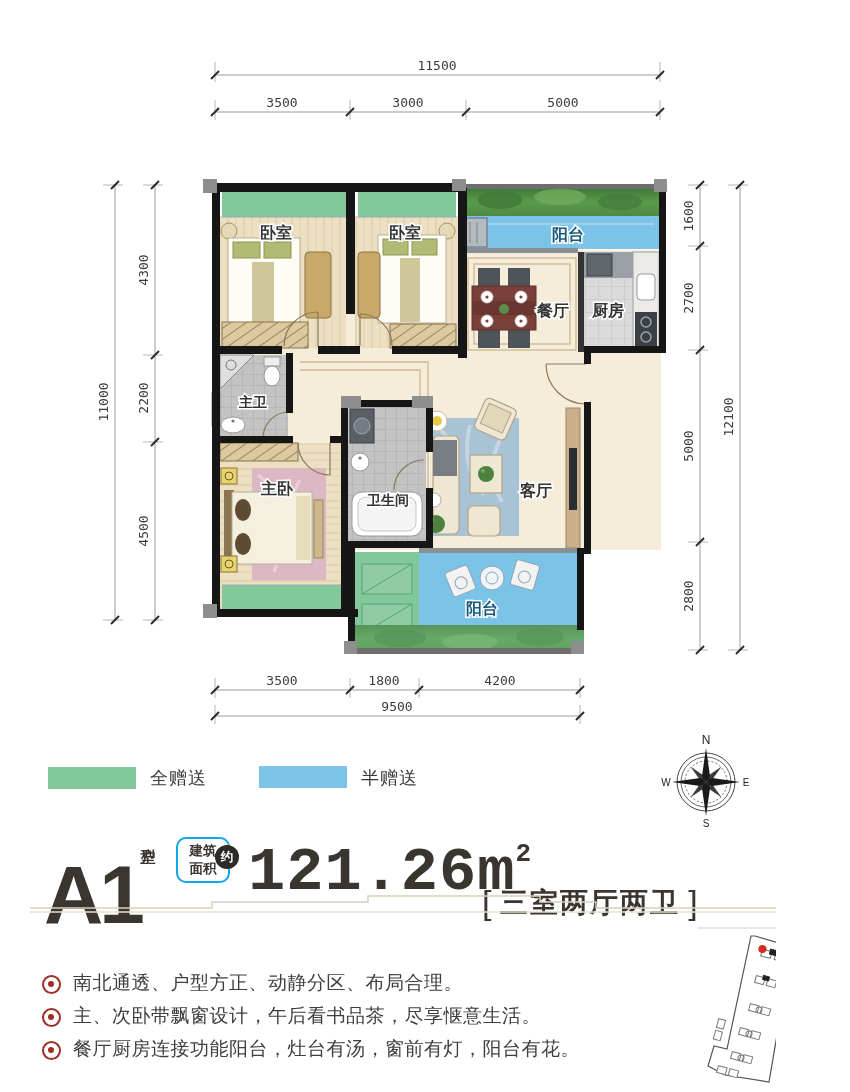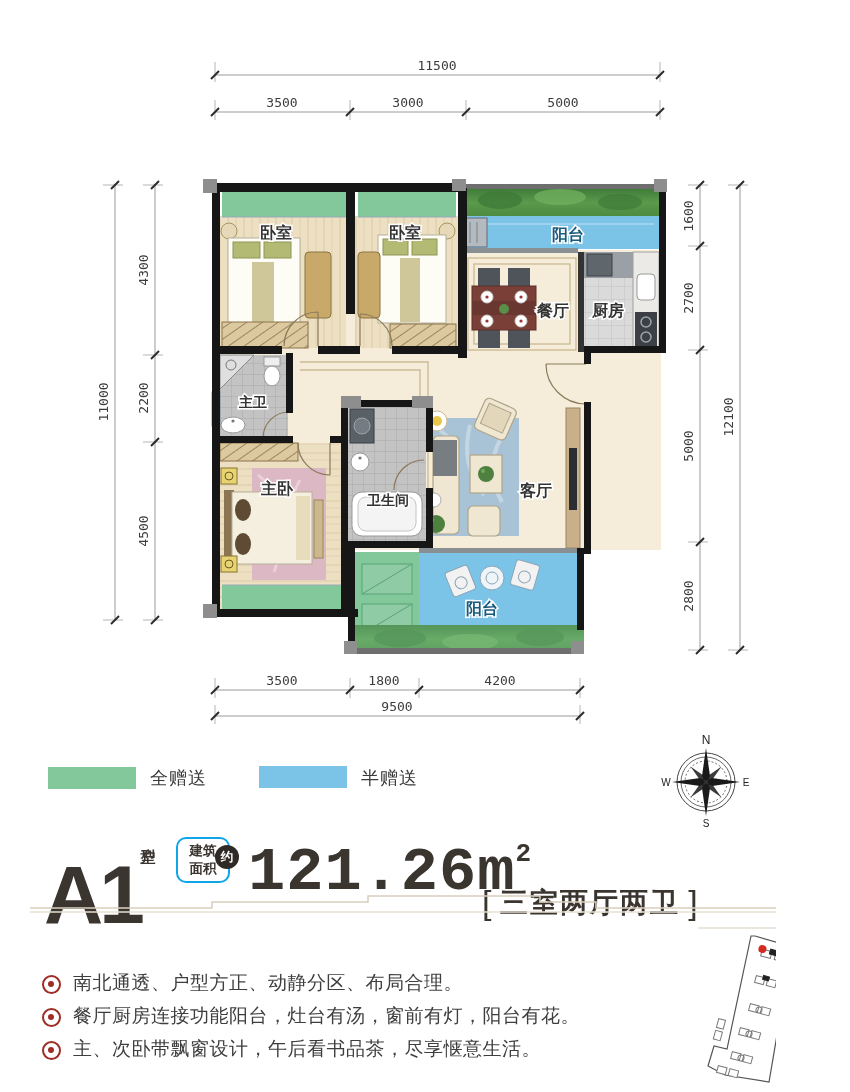--- a/index.html
+++ b/index.html
@@ -446,25 +446,25 @@
     <line x1="30" y1="22" x2="822" y2="22" stroke="#e7dfd0" stroke-width="1.5"></line>
   </svg>
 
   <ul class="abs features" style="left:42px;top:948px;width:620px;margin-top:24px;">
     <li>
         <span class="bullet"></span>
         <span class="ftxt">南北通透、户型方正、动静分区、布局合理。</span>
       </li>
     <li>
         <span class="bullet"></span>
-        <span class="ftxt">餐厅厨房连接功能阳台，灶台有汤，窗前有灯，阳台有花。</span>
+        <span class="ftxt">主、次卧带飘窗设计，午后看书品茶，尽享惬意生活。</span>
       </li>
     <li>
         <span class="bullet"></span>
-        <span class="ftxt">主、次卧带飘窗设计，午后看书品茶，尽享惬意生活。</span>
+        <span class="ftxt">餐厅厨房连接功能阳台，灶台有汤，窗前有灯，阳台有花。</span>
       </li>
   </ul>
 
   <svg class="abs" style="left:693px;top:920px;" width="150" height="170" viewBox="0 0 150 170">
     <line x1="5" y1="8" x2="138" y2="8" stroke="#d9cfbd" stroke-width="1"></line>
     <path d="M62,16 L99,27 L76,162 L32,155 L15,146 L21,126 L34,129 L58,16 Z" fill="#ffffff" stroke="#555" stroke-width="1.2"></path>
     <g stroke="#777" fill="#fff" stroke-width="1">
       <g transform="rotate(15 80 36)">
         <rect x="68" y="32" width="10" height="7"></rect>
           <rect x="82" y="32" width="10" height="7"></rect>

